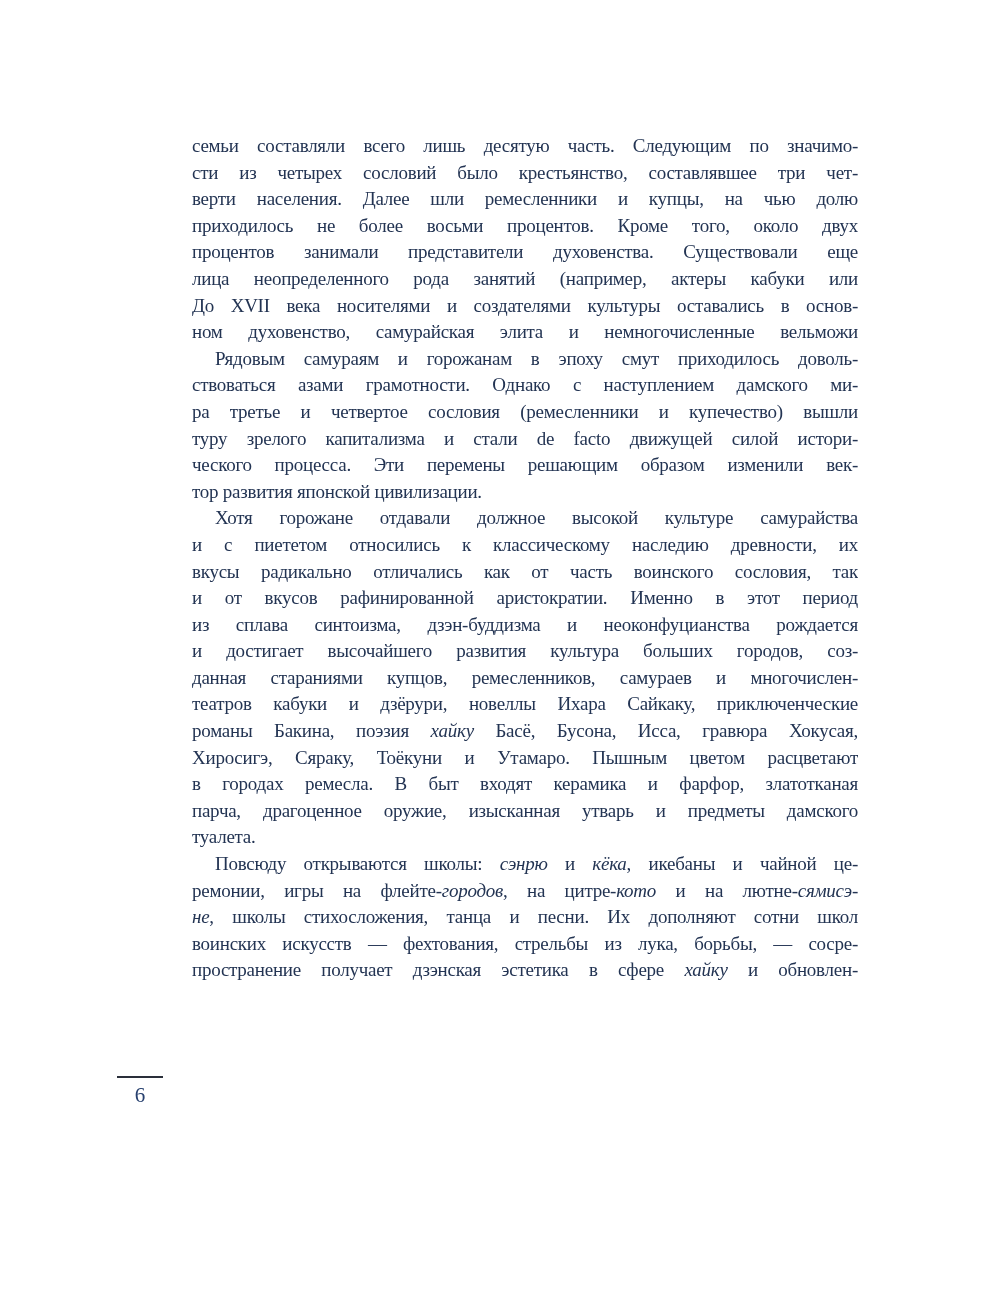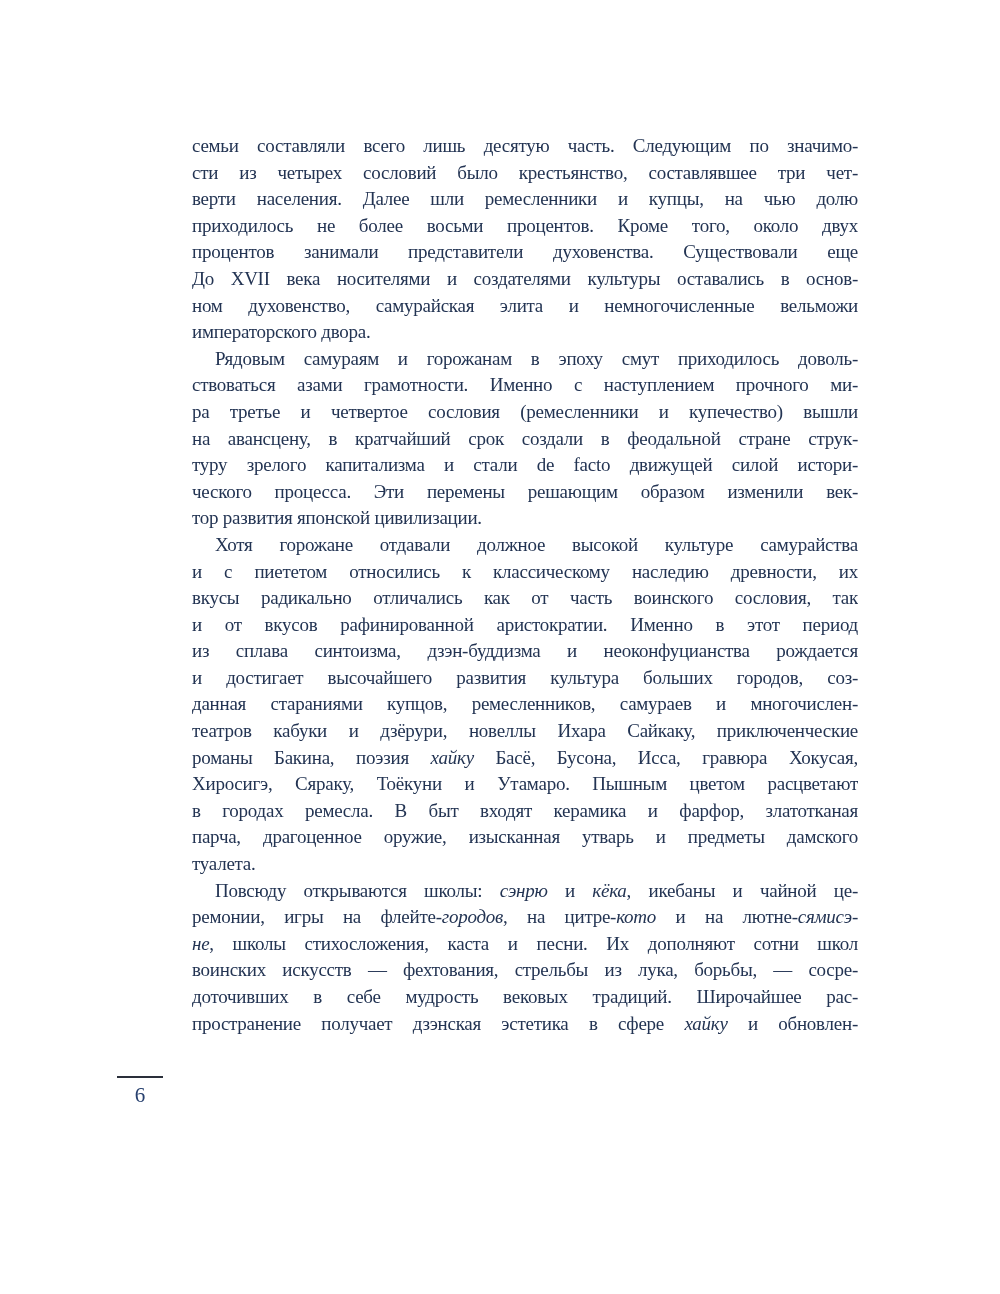--- a/index.html
+++ b/index.html
@@ -64,48 +64,46 @@
 <body>
 
 <div class="page">
 
   <div class="text-block">
       <div class="line"><span>семьи составляли всего лишь десятую часть. Следующим по значимо-</span></div>
       <div class="line"><span>сти из четырех сословий было крестьянство, составлявшее три чет-</span></div>
       <div class="line"><span>верти населения. Далее шли ремесленники и купцы, на чью долю</span></div>
       <div class="line"><span>приходилось не более восьми процентов. Кроме того, около двух</span></div>
       <div class="line"><span>процентов занимали представители духовенства. Существовали еще</span></div>
+      <div class="line"><span>лица неопределенного рода занятий (например, актеры кабуки или</span></div>
       <div class="line"><span>До XVII века носителями и создателями культуры оставались в основ-</span></div>
       <div class="line"><span>ном духовенство, самурайская элита и немногочисленные вельможи</span></div>
-      <div class="line last"><span>императорского двора.</span></div>
       <div class="line indent"><span>Рядовым самураям и горожанам в эпоху смут приходилось доволь-</span></div>
-      <div class="line"><span>ствоваться азами грамотности. Именно с наступлением прочного ми-</span></div>
+      <div class="line"><span>ствоваться азами грамотности. Однако с наступлением дамского ми-</span></div>
       <div class="line"><span>ра третье и четвертое сословия (ремесленники и купечество) вышли</span></div>
-      <div class="line"><span>на авансцену, в кратчайший срок создали в феодальной стране струк-</span></div>
       <div class="line"><span>туру зрелого капитализма и стали de facto движущей силой истори-</span></div>
       <div class="line"><span>ческого процесса. Эти перемены решающим образом изменили век-</span></div>
       <div class="line last"><span>тор развития японской цивилизации.</span></div>
       <div class="line indent"><span>Хотя горожане отдавали должное высокой культуре самурайства</span></div>
       <div class="line"><span>и с пиететом относились к классическому наследию древности, их</span></div>
       <div class="line"><span>вкусы радикально отличались как от часть воинского сословия, так</span></div>
       <div class="line"><span>и от вкусов рафинированной аристократии. Именно в этот период</span></div>
       <div class="line"><span>из сплава синтоизма, дзэн-буддизма и неоконфуцианства рождается</span></div>
       <div class="line"><span>и достигает высочайшего развития культура больших городов, соз-</span></div>
       <div class="line"><span>данная стараниями купцов, ремесленников, самураев и многочислен-</span></div>
       <div class="line"><span>театров кабуки и дзёрури, новеллы Ихара Сайкаку, приключенческие</span></div>
       <div class="line"><span>романы Бакина, поэзия </span><span class="it">хайку</span><span> Басё, Бусона, Исса, гравюра Хокусая,</span></div>
       <div class="line"><span>Хиросигэ, Сяраку, Тоёкуни и Утамаро. Пышным цветом расцветают</span></div>
       <div class="line"><span>в городах ремесла. В быт входят керамика и фарфор, златотканая</span></div>
       <div class="line"><span>парча, драгоценное оружие, изысканная утварь и предметы дамского</span></div>
       <div class="line last"><span>туалета.</span></div>
       <div class="line indent"><span>Повсюду открываются школы: </span><span class="it">сэнрю</span><span> и </span><span class="it">кёка</span><span>, икебаны и чайной це-</span></div>
       <div class="line"><span>ремонии, игры на флейте-</span><span class="it">городов</span><span>, на цитре-</span><span class="it">кото</span><span> и на лютне-</span><span class="it">сямисэ-</span></div>
-      <div class="line"><span class="it">не</span><span>, школы стихосложения, каста и песни. Их дополняют сотни школ</span></div>
+      <div class="line"><span class="it">не</span><span>, школы стихосложения, танца и песни. Их дополняют сотни школ</span></div>
       <div class="line"><span>воинских искусств — фехтования, стрельбы из лука, борьбы, — сосре-</span></div>
-      <div class="line"><span>доточивших в себе мудрость вековых традиций. Широчайшее рас-</span></div>
       <div class="line"><span>пространение получает дзэнская эстетика в сфере </span><span class="it">хайку</span><span> и обновлен-</span></div>
     </div>
 
   <div class="folio">
     <div class="folio-rule"></div>
     <div class="folio-number">6</div>
   </div>
 
 </div>
 

